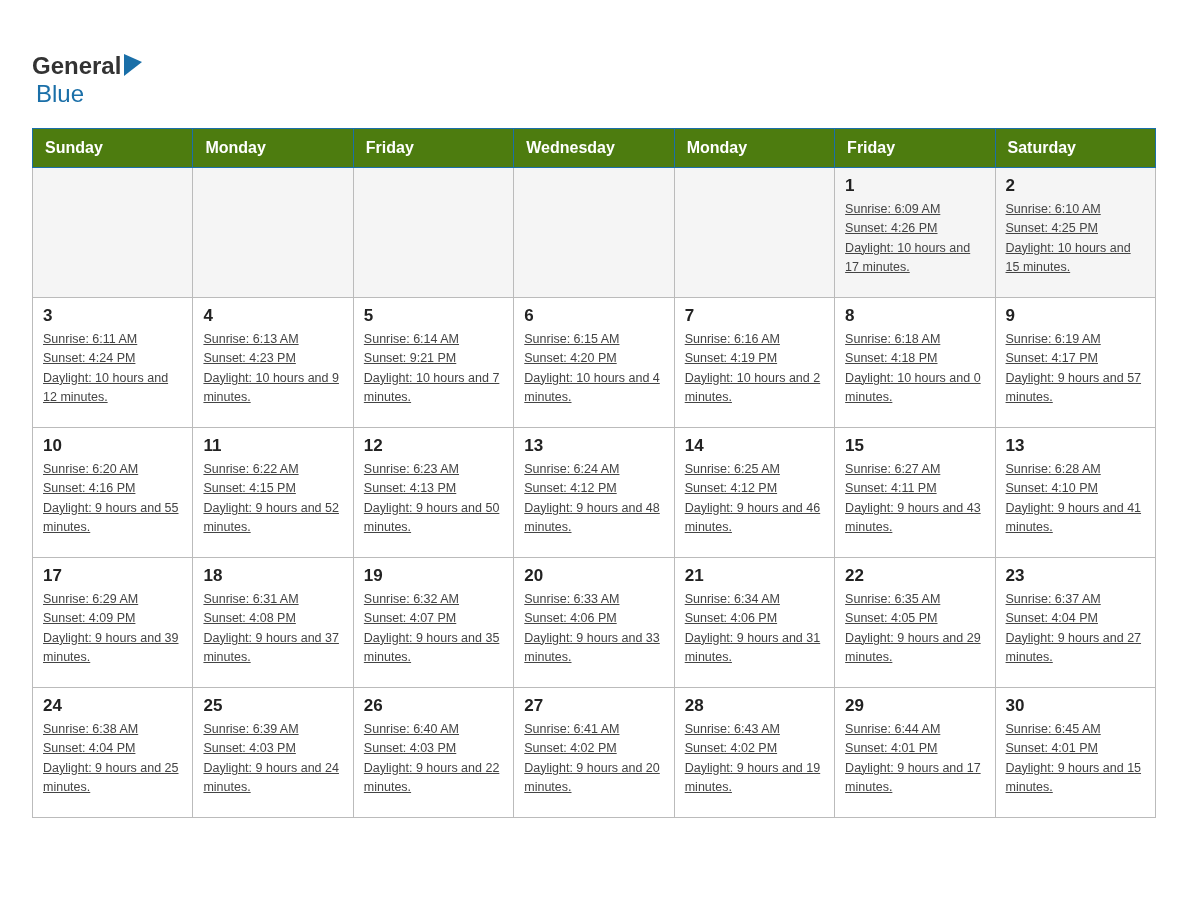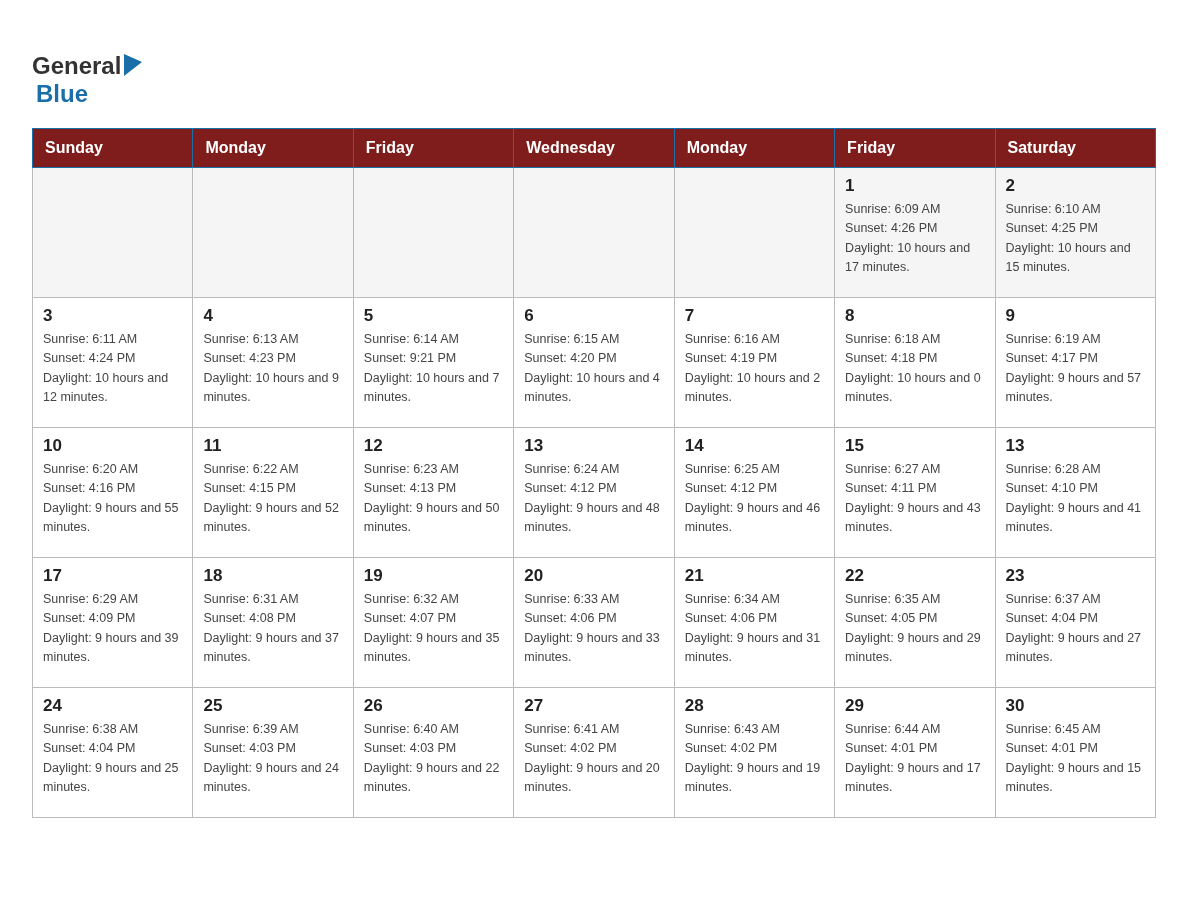--- a/index.html
+++ b/index.html
@@ -39,21 +39,21 @@
       font-size: 20px;
       color: #555;
       margin-top: 4px;
     }
     .calendar {
       width: 100%;
       border-collapse: collapse;
       border: 1px solid #aaa;
     }
     .calendar th {
-      background-color: #7f1d1d;
+      background-color: #4d7c0f;
       color: #ffffff;
       font-size: 16px;
       font-weight: bold;
       padding: 10px 12px;
       text-align: left;
       border: 1px solid #1a6fa8;
     }
     .calendar td {
       border: 1px solid #bbb;
       vertical-align: top;
@@ -69,38 +69,39 @@
       font-size: 17px;
       font-weight: bold;
       color: #222;
       display: block;
       margin-bottom: 4px;
     }
     .day-info {
       font-size: 12.5px;
       color: #444;
       line-height: 1.55;
+      text-decoration: underline;
     }
     .empty-cell {
       background-color: #f5f5f5;
     }
   </style>
 </head>
 <body>
 
 <div class="header">
   <div class="logo-area">
     <div class="logo-row">
       <span style="font-size:24px;font-weight:bold;color:#333;">General</span>
       <svg width="18" height="22" viewBox="0 0 18 22" style="margin-left:3px;margin-top:-2px;">
         <polygon points="0,0 18,8 0,22" fill="#1a6fa8"></polygon>
       </svg>
     </div>
     <div>
-      <span style="font-size:24px;font-weight:bold;color:#1a6fa8;margin-left:4px;">Blue</span>
+      <span style="font-size:24px;font-weight:normal;color:#1a6fa8;margin-left:4px;">Blue</span>
     </div>
   </div>
   <div class="title-area">
   </div>
 </div>
 
 <table class="calendar">
   <thead>
     <tr>
       <th>Sunday</th>

